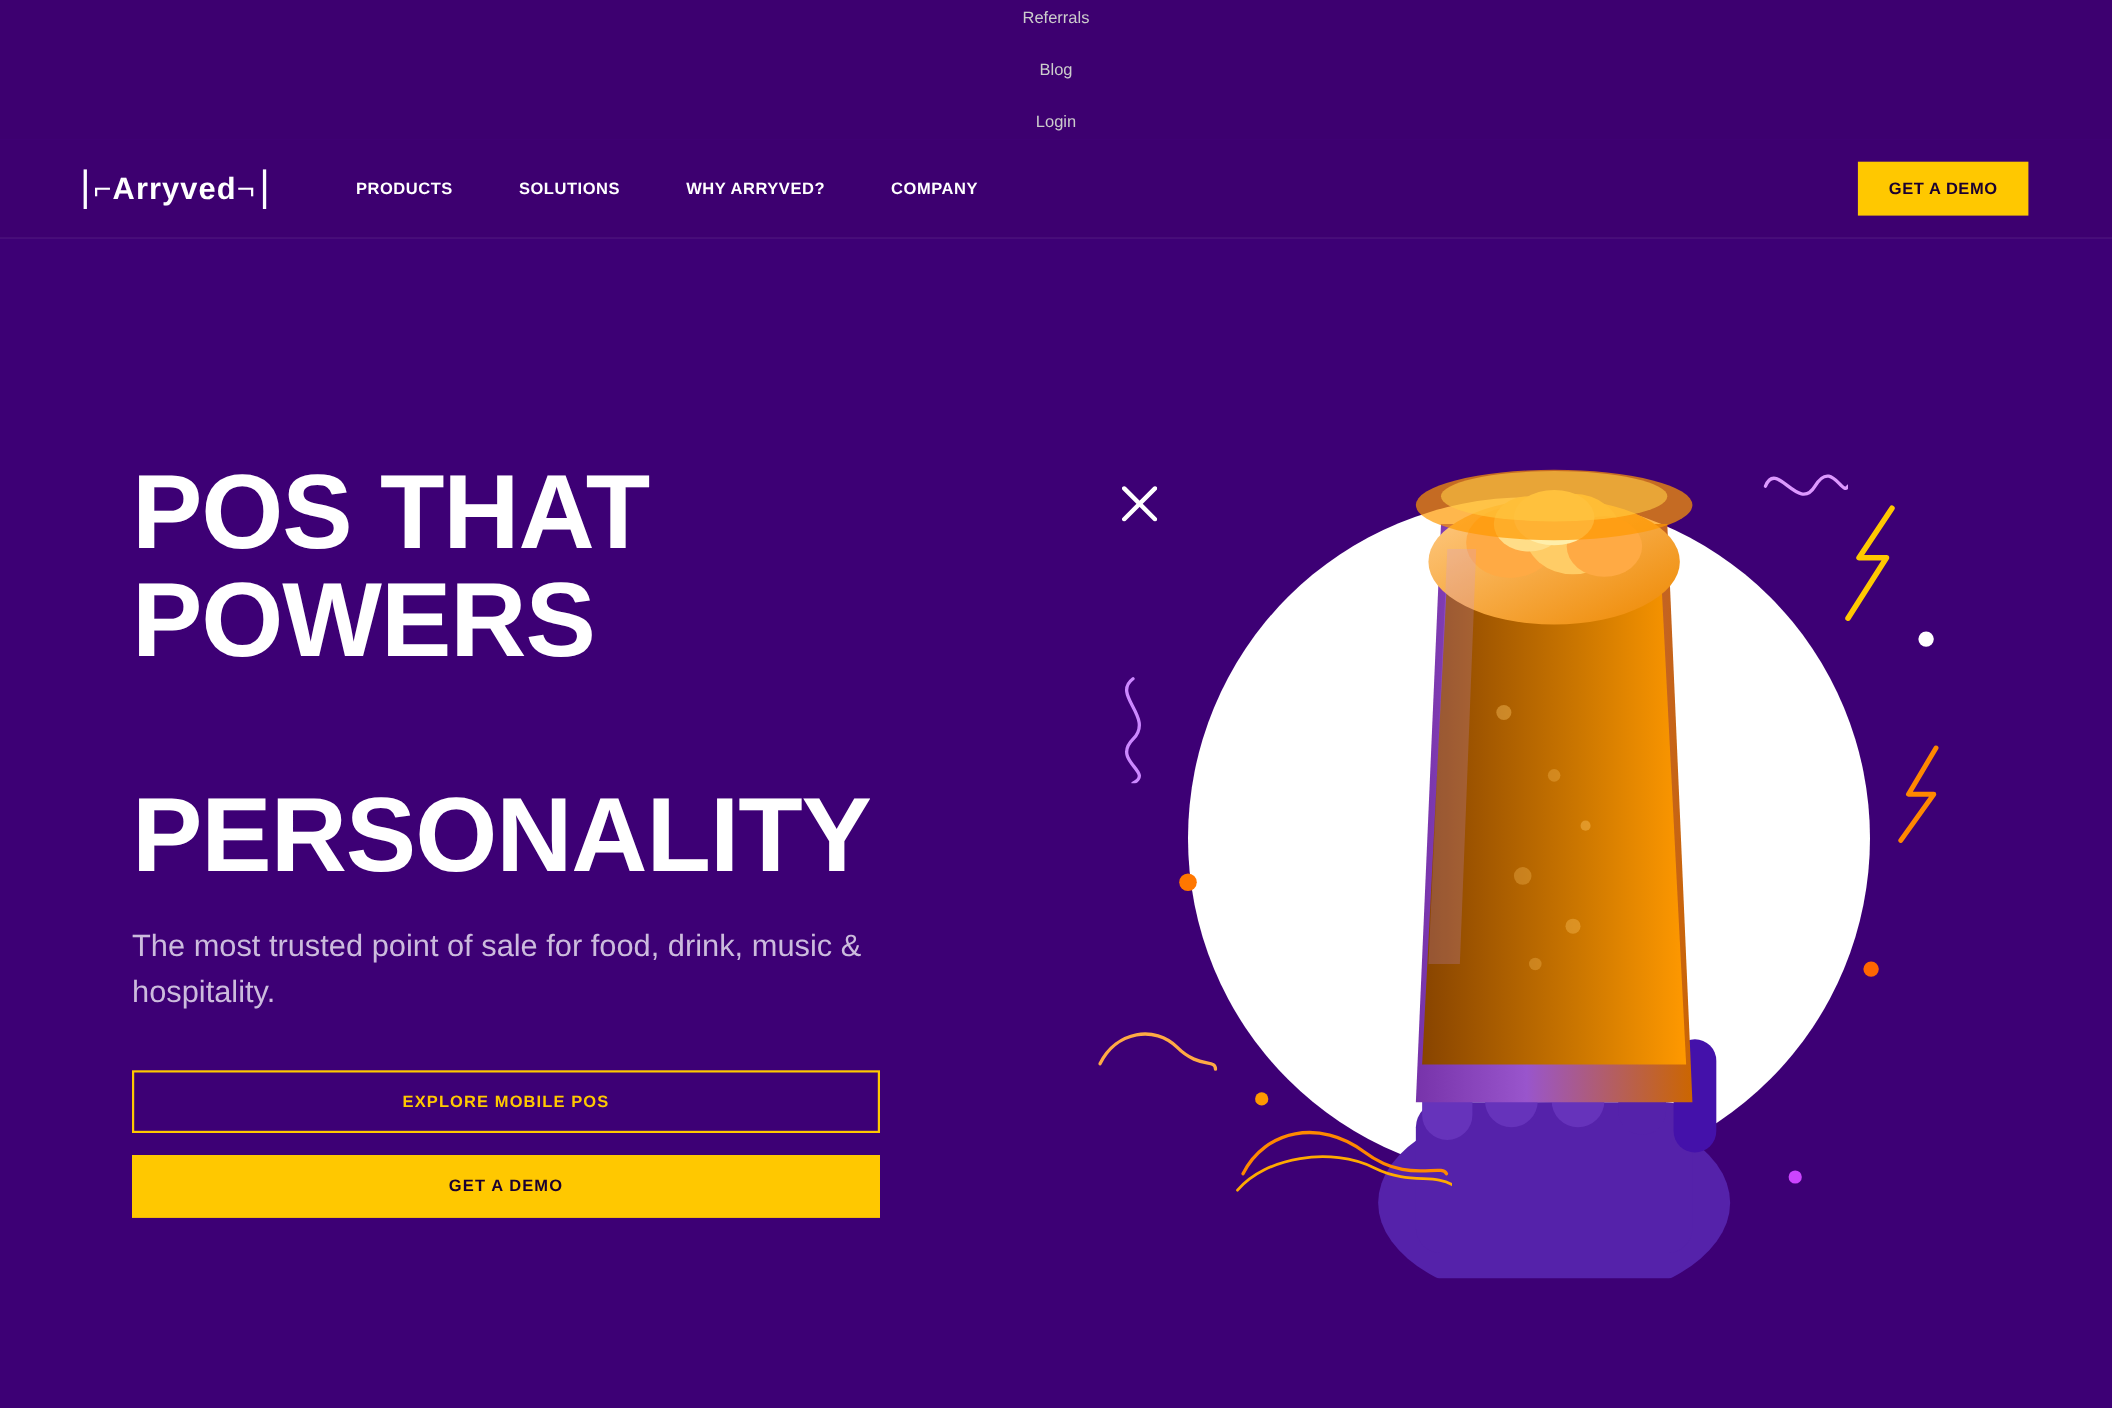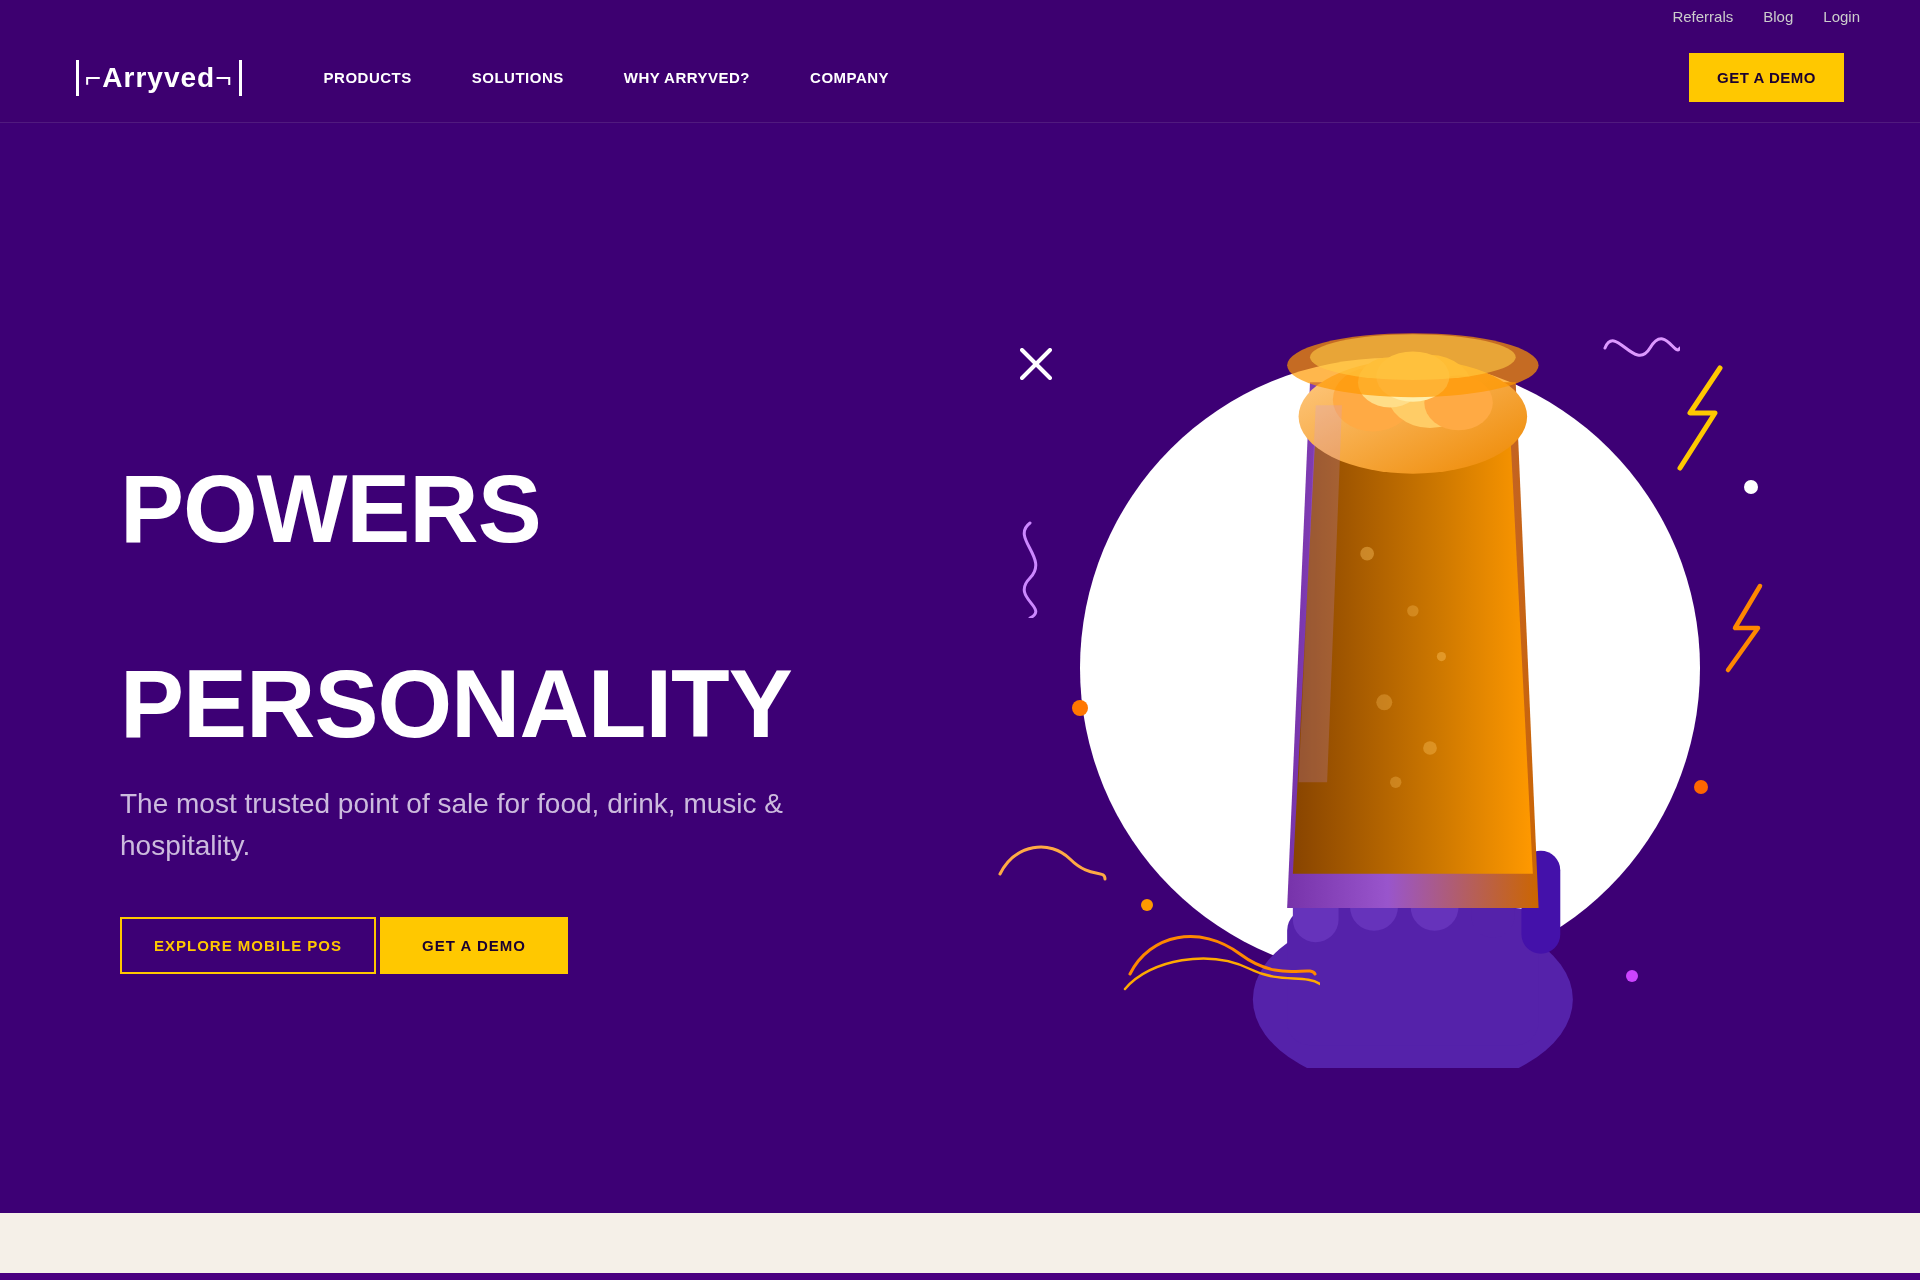--- a/index.html
+++ b/index.html
@@ -6,20 +6,21 @@
     body { width: 1920px; min-height: 1280px; font-family: 'Arial', sans-serif; background: #4a0080; overflow-x: hidden; }
 
     
     .top-bar {
       background: #3d0070;
       display: flex;
       justify-content: flex-end;
       align-items: center;
       padding: 8px 60px;
       gap: 30px;
+      flex-direction: column;
     }
     .top-bar a {
       color: #ccc;
       text-decoration: none;
       font-size: 15px;
     }
 
     
     .navbar {
       background: #3d0070;
@@ -98,21 +99,22 @@
     }
     .hero-subtitle {
       color: #ccbbdd;
       font-size: 28px;
       font-weight: 400;
       margin-bottom: 50px;
       line-height: 1.5;
     }
     .hero-buttons {
       display: flex;
-      gap: 4px;
+      gap: 20px;
+      flex-direction: column;
     }
     .btn-outline {
       background: transparent;
       color: #ffc800;
       border: 2px solid #ffc800;
       font-size: 15px;
       font-weight: 800;
       padding: 18px 32px;
       cursor: pointer;
       text-transform: uppercase;
@@ -195,21 +197,21 @@
     <div class="nav-item">SOLUTIONS</div>
     <div class="nav-item">WHY ARRYVED?</div>
     <div class="nav-item">COMPANY</div>
   </div>
   <button class="get-demo-btn">GET A DEMO</button>
 </nav>
 
 <section class="hero">
   <div class="hero-left">
     <h1 class="hero-title">
-      <br>
+      <span>POS THAT</span><br>
       <span>POWERS</span><br>
       <br>
       <span>PERSONALITY</span>
     </h1>
     <p class="hero-subtitle">The most trusted point of sale for food, drink, music &amp; hospitality.</p>
     <div class="hero-buttons">
       <button class="btn-outline">EXPLORE MOBILE POS</button>
       <button class="btn-yellow">GET A DEMO</button>
     </div>
   </div>

